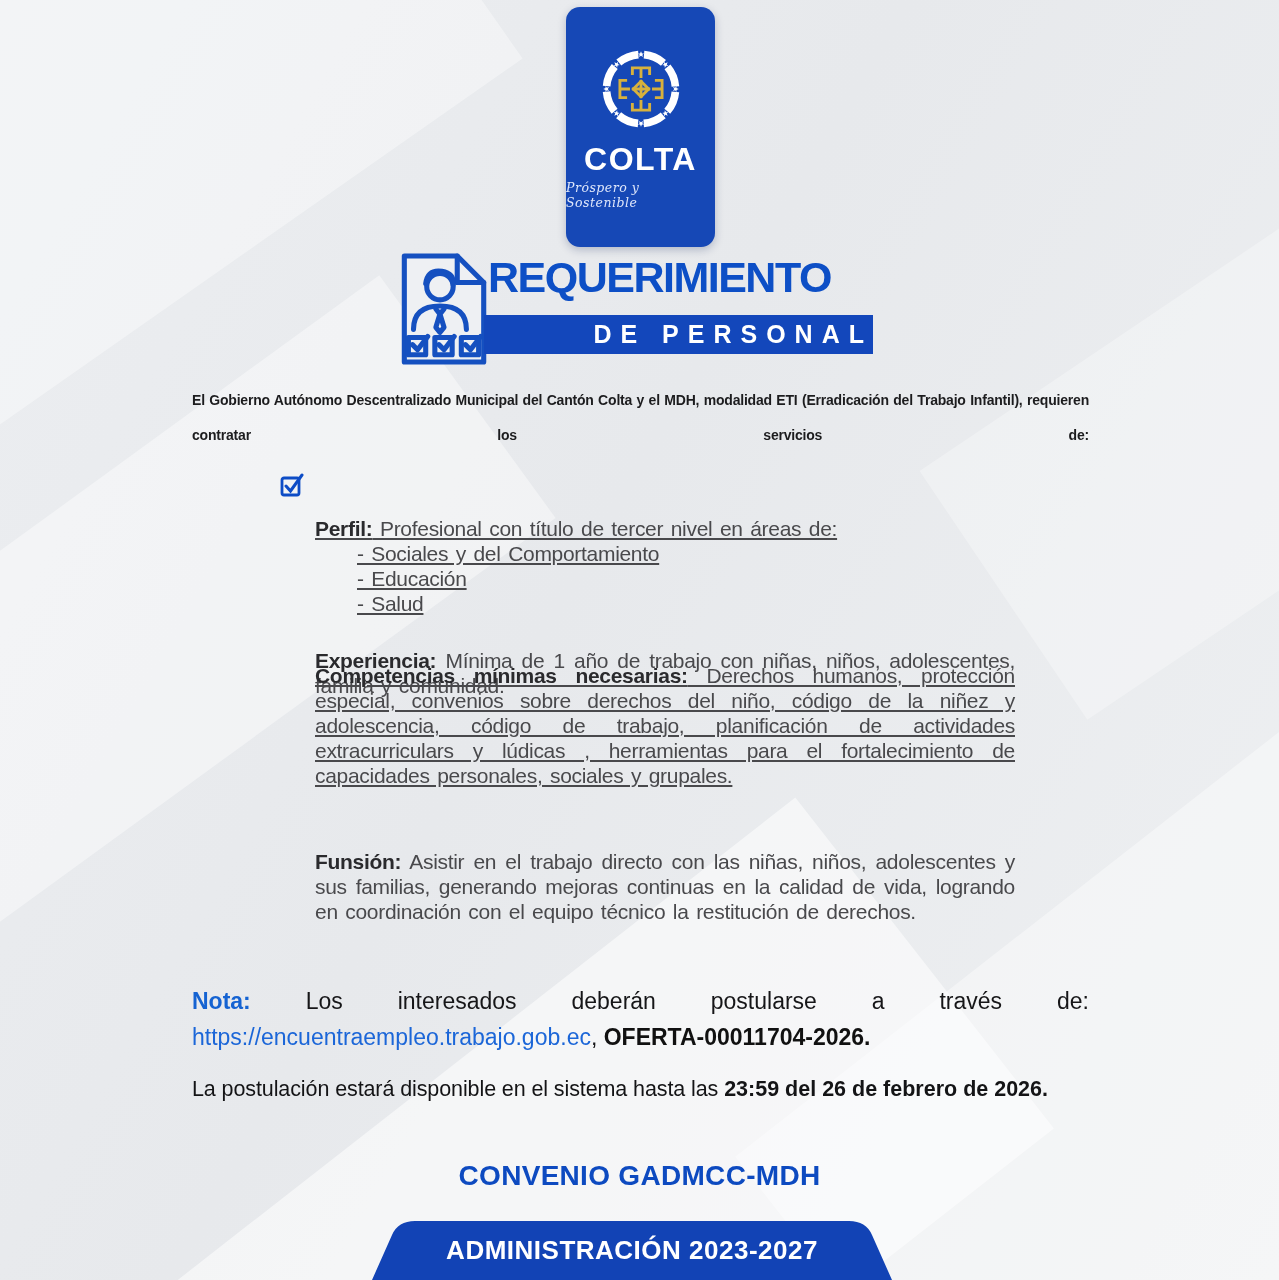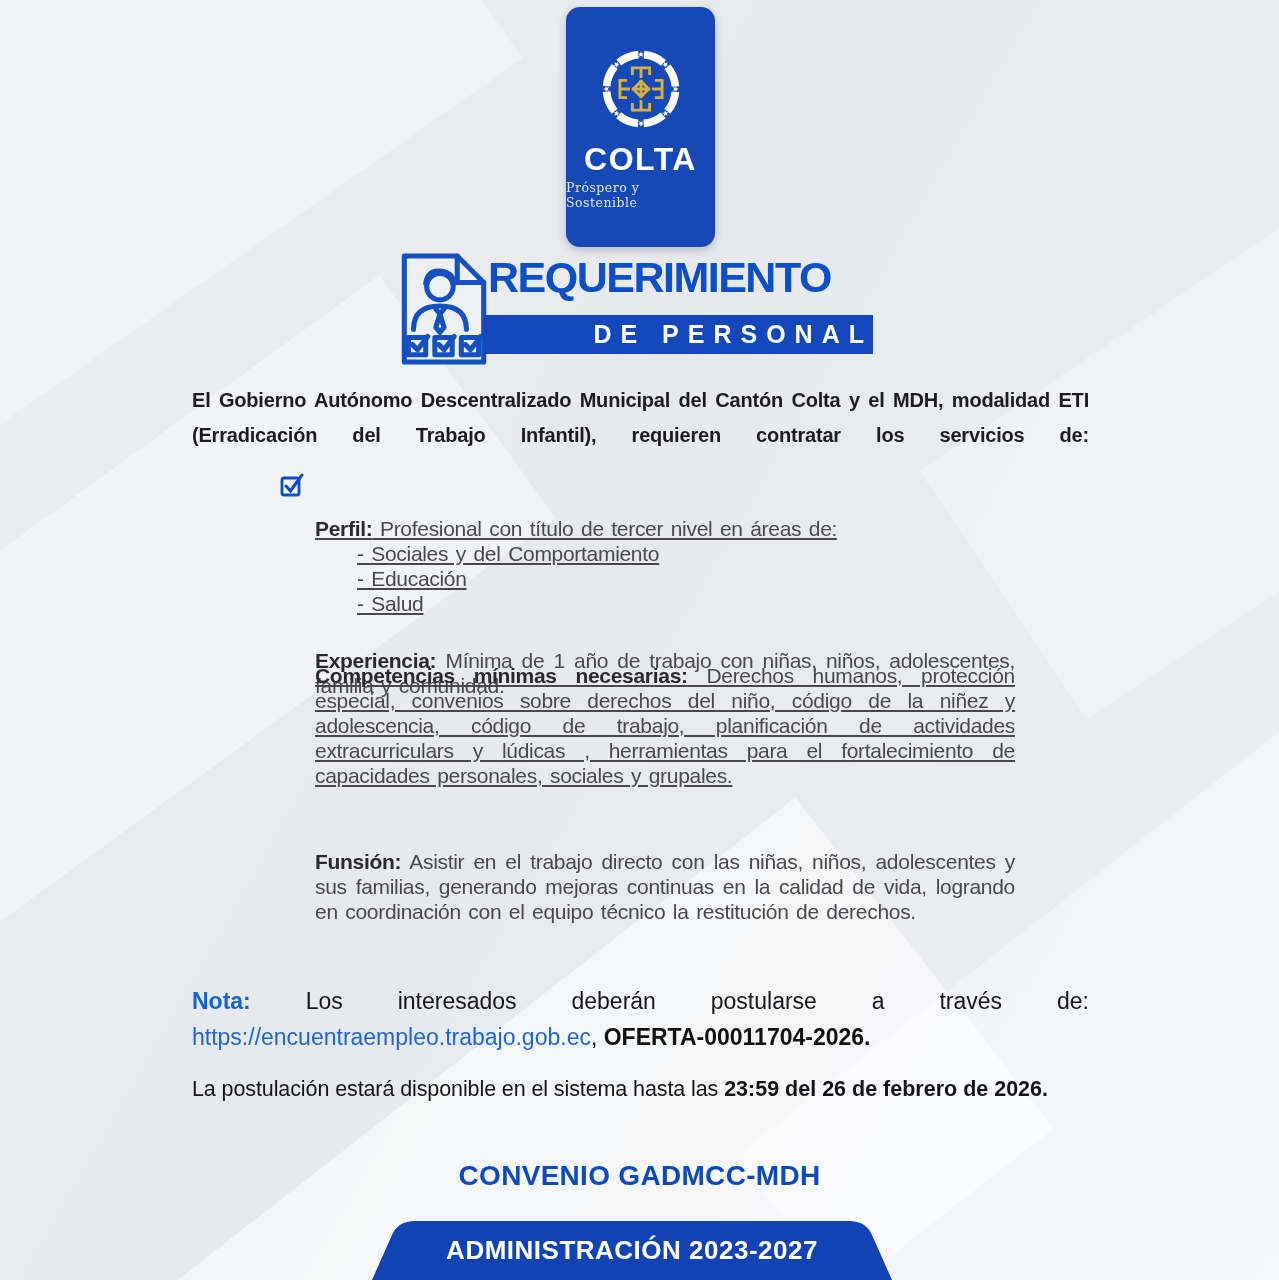--- a/index.html
+++ b/index.html
@@ -29,21 +29,21 @@
     background:#1648b6; border-radius:14px;
     box-shadow:0 3px 9px rgba(20,40,90,.25);
     display:flex; flex-direction:column; align-items:center;
   }
   .logo-emblem { margin-top:36px; }
   .logo-name {
     color:#ffffff; font-weight:bold; font-size:32px; letter-spacing:1.5px;
     margin-top:4px; line-height:1;
   }
   .logo-tagline {
-    font-family:"DejaVu Serif","Liberation Serif",serif; 
+    font-family:"DejaVu Serif","Liberation Serif",serif; font-style:italic;
     color:#dfe7fb; font-size:12.5px; margin-top:5px; letter-spacing:.5px;
   }
 
   
   .hdr-icon { position:absolute; left:396px; top:252px; }
   .hdr-title {
     position:absolute; left:488px; top:256px;
     color:#0d4fc6; font-weight:bold; font-size:43px; letter-spacing:-1.5px;
     line-height:1;
   }
@@ -51,21 +51,21 @@
     position:absolute; left:484px; top:315px; width:389px; height:39px;
     background:#1347bb; display:flex; align-items:center; justify-content:flex-end;
   }
   .hdr-bar span {
     color:#ffffff; font-weight:bold; font-size:25px; letter-spacing:9px;
     padding-left:9px; line-height:1;
   }
 
   .intro {
     position:absolute; left:192px; top:383px; width:897px;
-    font-size:20px; line-height:35px; color:#1c1c1e; font-weight:600;
+    font-size:14px; line-height:35px; color:#1c1c1e; font-weight:600;
     letter-spacing:-.2px;
     text-align:justify; text-align-last:justify;
   }
 
   .position-row {
     position:absolute; left:280px; top:472px;
     display:flex; align-items:center; gap:10px;
   }
   .position-row .label {
     color:#0d4cc6; font-weight:bold; font-size:22px; letter-spacing:-.2px;

